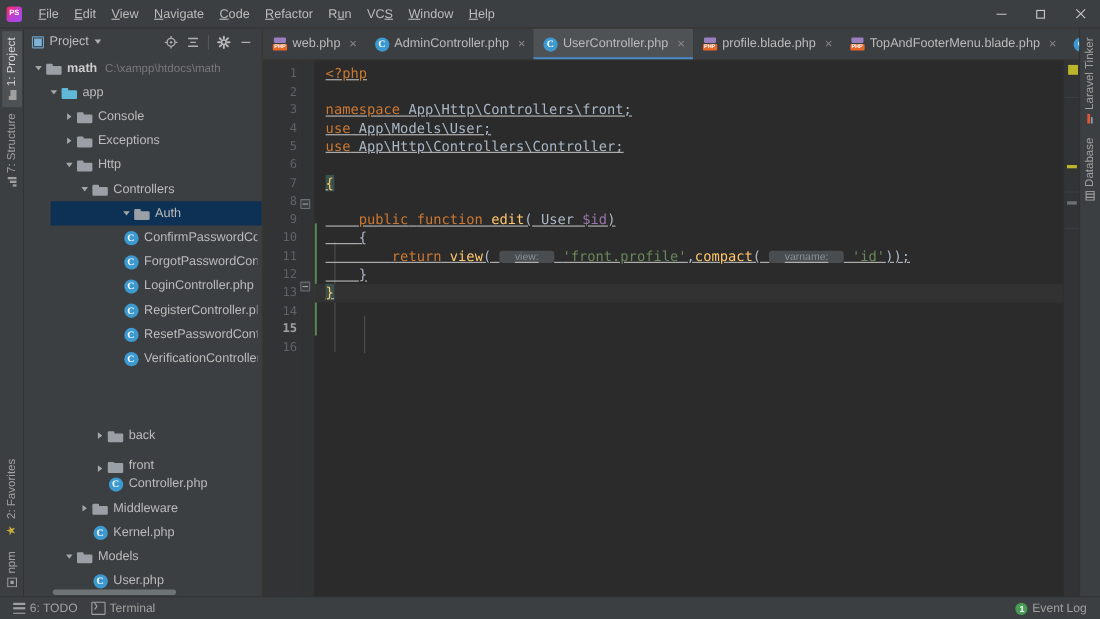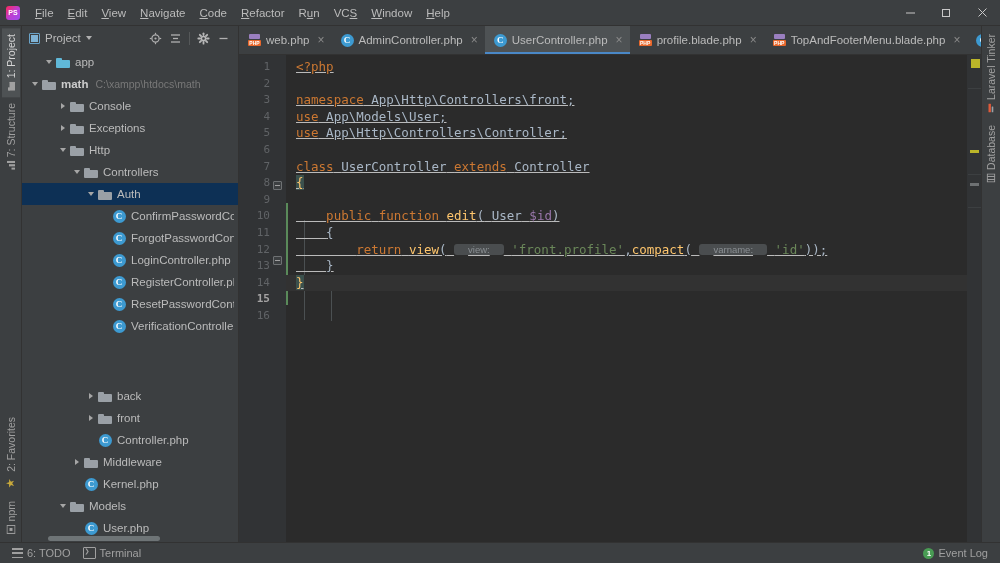--- a/index.html
+++ b/index.html
@@ -301,39 +301,39 @@
             </svg>
           </div>
           <div class="tbtn">
             <svg width="13" height="13" viewBox="0 0 13 13">
                 <line x1="2.5" y1="6.5" x2="10.5" y2="6.5" stroke="#b0b0b0" stroke-width="1.3"></line>
               </svg>
           </div>
         </div>
       </div>
       <div class="tree" id="tree">
-        <div class="trow" style="padding-left: 20px;">
-            <span class="tw">
-              <span class="arrow-d"></span>
-            </span>
-            <span class="ico">
-              <span class="fold blue"></span>
-            </span>
-            <span class="tlabel">app</span>
-          </div>
-          <div class="trow" style="padding-left: 6px;">
+        <div class="trow" style="padding-left: 6px;">
             <span class="tw">
               <span class="arrow-d"></span>
             </span>
             <span class="ico">
               <span class="fold"></span>
             </span>
             <span class="tlabel bold">math</span>
             <span class="tpath">C:\xampp\htdocs\math</span>
           </div>
+          <div class="trow" style="padding-left: 20px;">
+            <span class="tw">
+              <span class="arrow-d"></span>
+            </span>
+            <span class="ico">
+              <span class="fold blue"></span>
+            </span>
+            <span class="tlabel">app</span>
+          </div>
           <div class="trow" style="padding-left: 34px;">
             <span class="tw">
               <span class="arrow-r"></span>
             </span>
             <span class="ico">
               <span class="fold"></span>
             </span>
             <span class="tlabel">Console</span>
           </div>
           <div class="trow" style="padding-left: 34px;">
@@ -356,21 +356,21 @@
           </div>
           <div class="trow" style="padding-left: 48px;">
             <span class="tw">
               <span class="arrow-d"></span>
             </span>
             <span class="ico">
               <span class="fold"></span>
             </span>
             <span class="tlabel">Controllers</span>
           </div>
-          <div class="trow sel" style="padding-left: 62px;">
+          <div class="trow sel" style="padding-left: 62px; margin-left: 24px;">
             <span class="tw">
               <span class="arrow-d"></span>
             </span>
             <span class="ico">
               <span class="fold"></span>
             </span>
             <span class="tlabel">Auth</span>
           </div>
           <div class="trow" style="padding-left: 76px;">
             <span class="tw"></span>
@@ -416,21 +416,21 @@
           </div>
           <div class="trow" style="padding-left: 62px; margin-top: 48px;">
             <span class="tw">
               <span class="arrow-r"></span>
             </span>
             <span class="ico">
               <span class="fold"></span>
             </span>
             <span class="tlabel">back</span>
           </div>
-          <div class="trow" style="padding-left: 62px;">
+          <div class="trow" style="padding-left: 62px; align-items: flex-end;">
             <span class="tw">
               <span class="arrow-r"></span>
             </span>
             <span class="ico">
               <span class="fold"></span>
             </span>
             <span class="tlabel">front</span>
           </div>
           <div class="trow" style="padding-left: 62px;">
             <span class="tw"></span>
@@ -581,21 +581,20 @@
         <div class="codewrap" id="code">
           <div class="iguide" style="left:18px;top:165px;height:100px;"></div>
           <div class="iguide" style="left:45px;top:232px;height:34px;"></div>
           <div class="vline-grn" style="top:148px;height:102px;"></div>
         <div class="cline"><span class="kw">&lt;?php</span></div>
             <div class="cline"></div>
             <div class="cline"><span class="kw">namespace</span><span class="cls"> App\Http\Controllers\front;</span></div>
             <div class="cline"><span class="kw">use</span><span class="cls"> App\Models\User;</span></div>
             <div class="cline"><span class="kw">use</span><span class="cls"> App\Http\Controllers\Controller;</span></div>
             <div class="cline"></div>
-            <div class="cline"><span class="kw">class</span> <span class="cls">UserController</span> <span class="kw">extends</span> <span class="cls">Controller</span></div>
             <div class="cline"><span class="brace-hl">{</span></div>
             <div class="cline"></div>
             <div class="cline">    <span class="kw">public</span> <span class="kw">function</span> <span class="fn">edit</span><span class="pun">(</span> <span class="cls">User</span> <span class="var">$id</span><span class="pun">)</span></div>
             <div class="cline">    <span class="pun">{</span></div>
             <div class="cline">        <span class="kw">return</span> <span class="fn">view</span><span class="pun">(</span> <span class="hint">view:</span> <span class="str">'front.profile'</span><span class="pun">,</span><span class="fn">compact</span><span class="pun">(</span> <span class="hint">varname:</span> <span class="str">'id'</span><span class="pun">));</span></div>
             <div class="cline">    <span class="pun">}</span></div>
             <div class="cline cur"><span class="brace-hl">}</span></div>
             <div class="cline"></div>
           </div>
         <div class="markbar">

